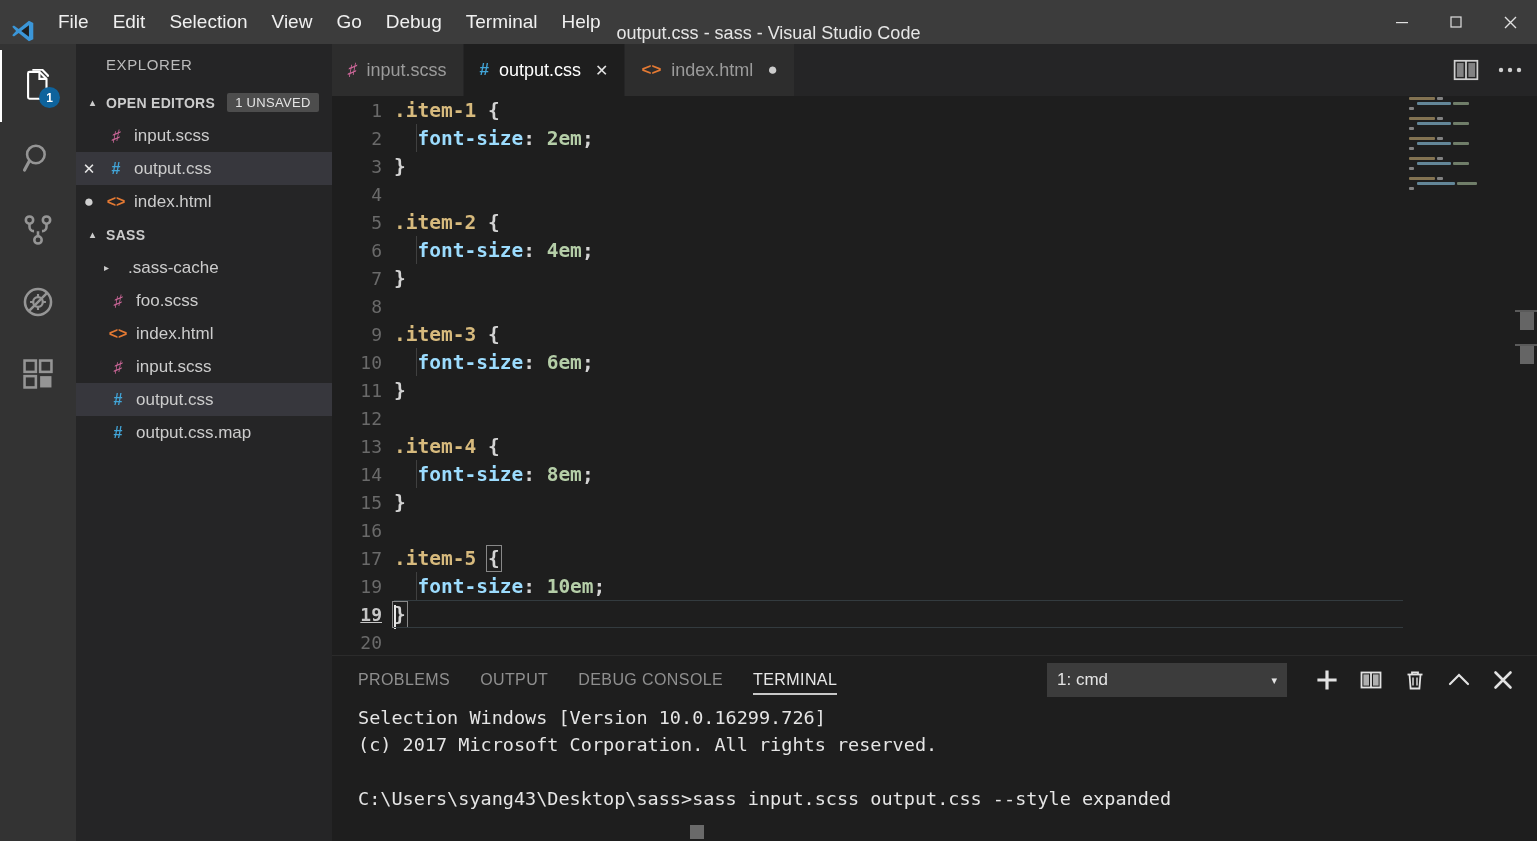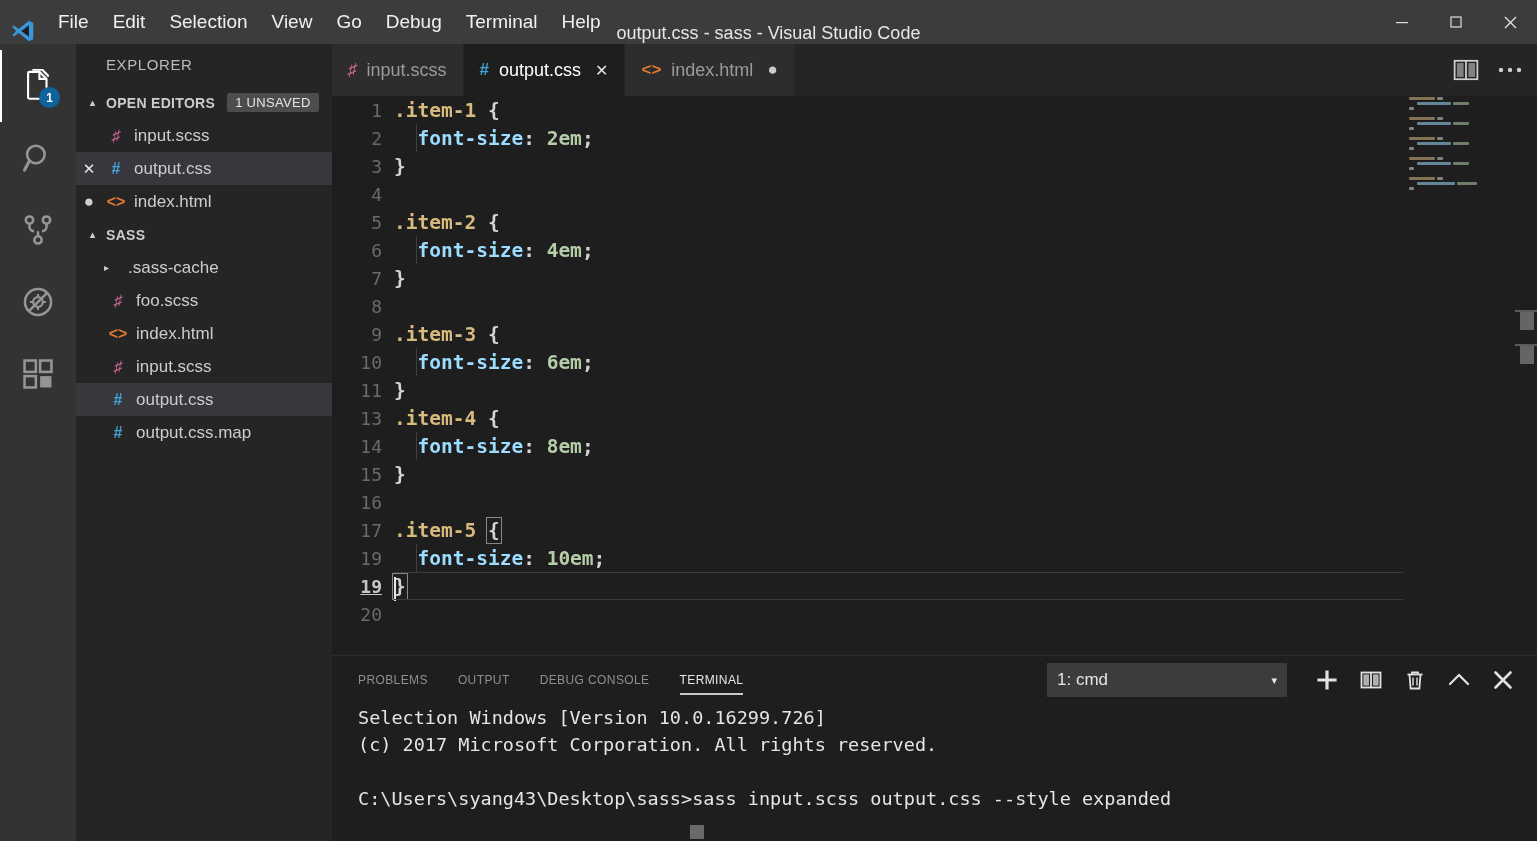--- a/index.html
+++ b/index.html
@@ -137,21 +137,21 @@
   
   .editor-scrollbar { position: absolute; top: 0; right: 0; width: 22px; bottom: 0; }
   .sb-deco { position: absolute; right: 3px; width: 14px; height: 18px; background: #a0a0a0; opacity: .55; }
   .sb-line { position: absolute; right: 0; width: 22px; height: 2px; background: #5a5a5a; }
 
   
   .panel { height: 186px; flex: 0 0 186px; background: #1e1e1e; display: flex; flex-direction: column;
            border-top: 1px solid #2b2b2b; }
   .panel-header { height: 48px; flex: 0 0 48px; display: flex; align-items: center; padding-left: 26px; }
   .ptab {
-    font-size: 12px; color: #8f8f8f; letter-spacing: 0.4px; margin-right: 30px;
+    font-size: 16px; color: #8f8f8f; letter-spacing: 0.4px; margin-right: 30px;
     cursor: pointer; height: 48px; line-height: 48px; position: relative; white-space: nowrap;
   }
   .ptab.active { color: #e7e7e7; }
   .ptab.active::after {
     content: ""; position: absolute; left: 0; right: 0; bottom: 9px; height: 2px; background: #c8c8c8;
   }
   .panel-actions { margin-left: auto; display: flex; align-items: center; gap: 0; padding-right: 12px; }
   .term-select {
     width: 240px; height: 34px; background: #3c3c3c; color: #e4e4e4; font-size: 17px;
     display: flex; align-items: center; padding: 0 10px; cursor: pointer; margin-right: 18px;
@@ -404,20 +404,24 @@
               <span class="gutter">10</span>
               <span class="indent-guide"></span>
               <span class="ctext">  <span class="tok-prop">font-size</span><span class="tok-punct">: </span><span class="tok-val">6em</span><span class="tok-punct">;</span></span>
             </div>
 
           <div class="cline">
               <span class="gutter">11</span>
               <span class="ctext"><span class="tok-punct">}</span></span>
             </div>
 
+          <div class="cline">
+              <span class="gutter">12</span>
+              <span class="ctext"></span>
+            </div>
 
           <div class="cline">
               <span class="gutter">13</span>
               <span class="ctext"><span class="tok-sel">.item-4</span><span class="tok-punct"> {</span></span>
             </div>
 
           <div class="cline">
               <span class="gutter">14</span>
               <span class="indent-guide"></span>
               <span class="ctext">  <span class="tok-prop">font-size</span><span class="tok-punct">: </span><span class="tok-val">8em</span><span class="tok-punct">;</span></span>

